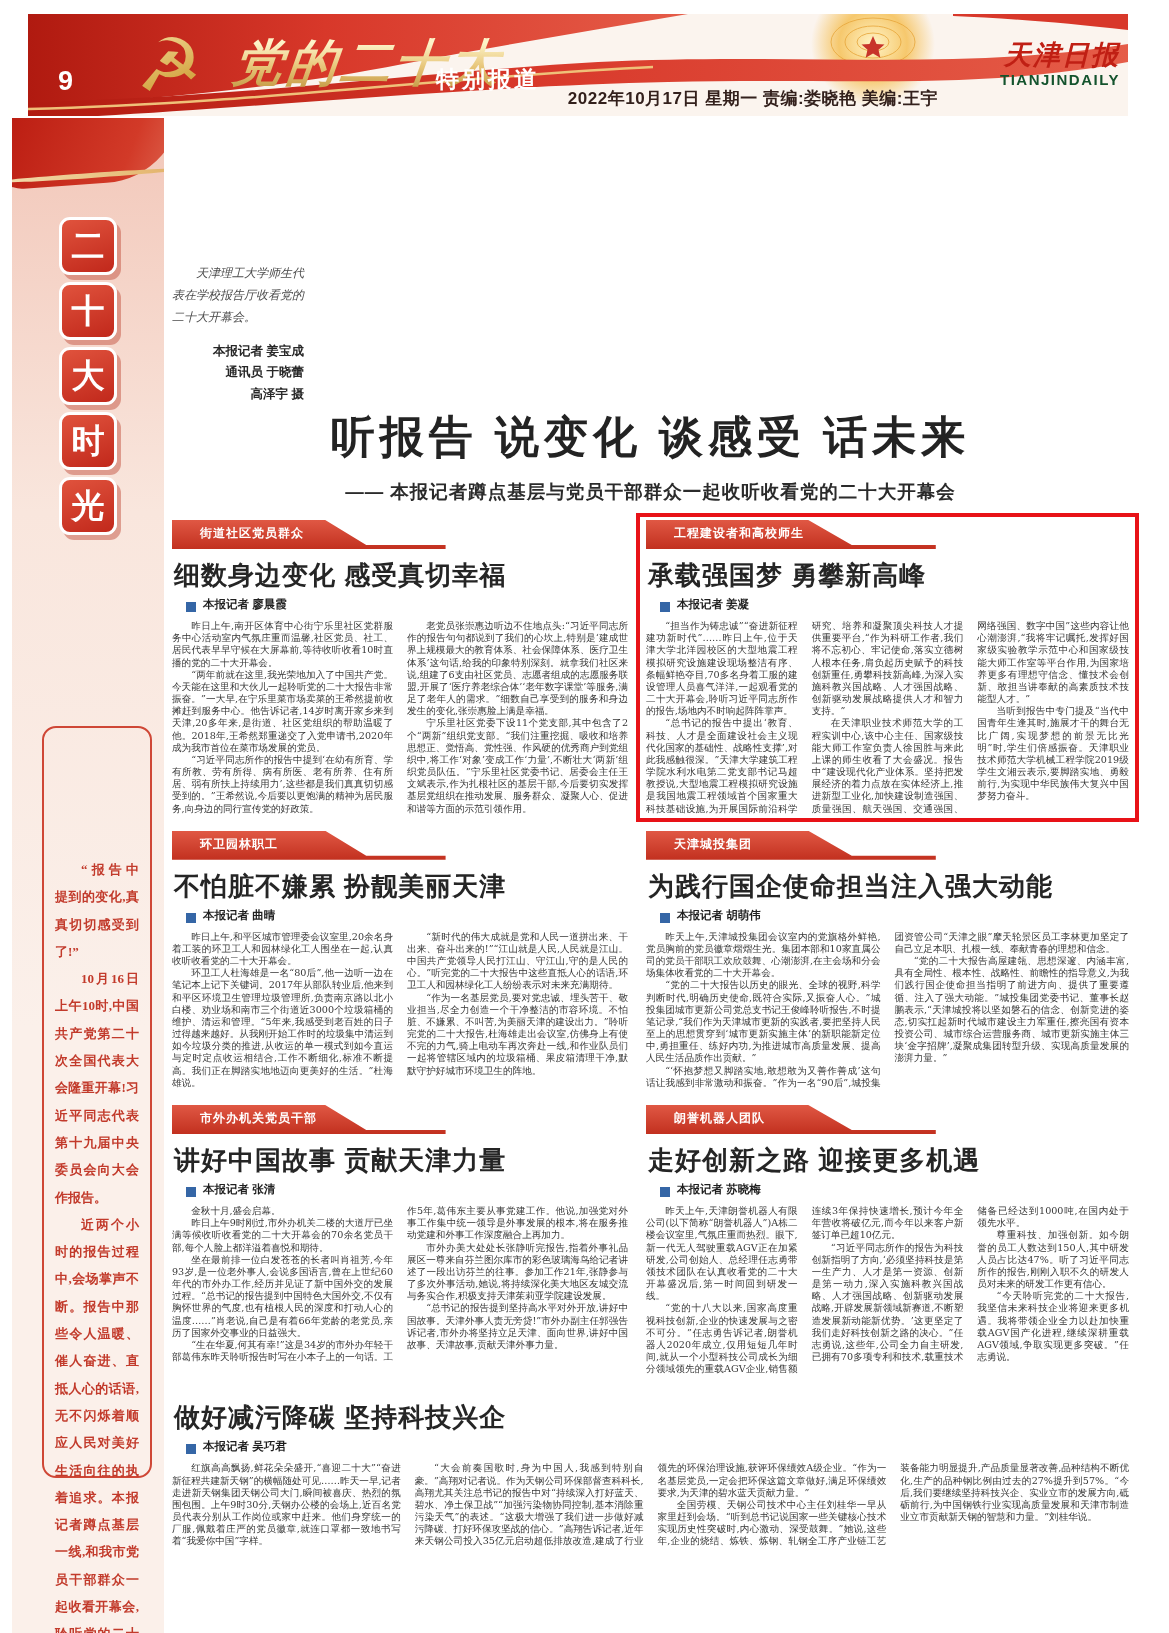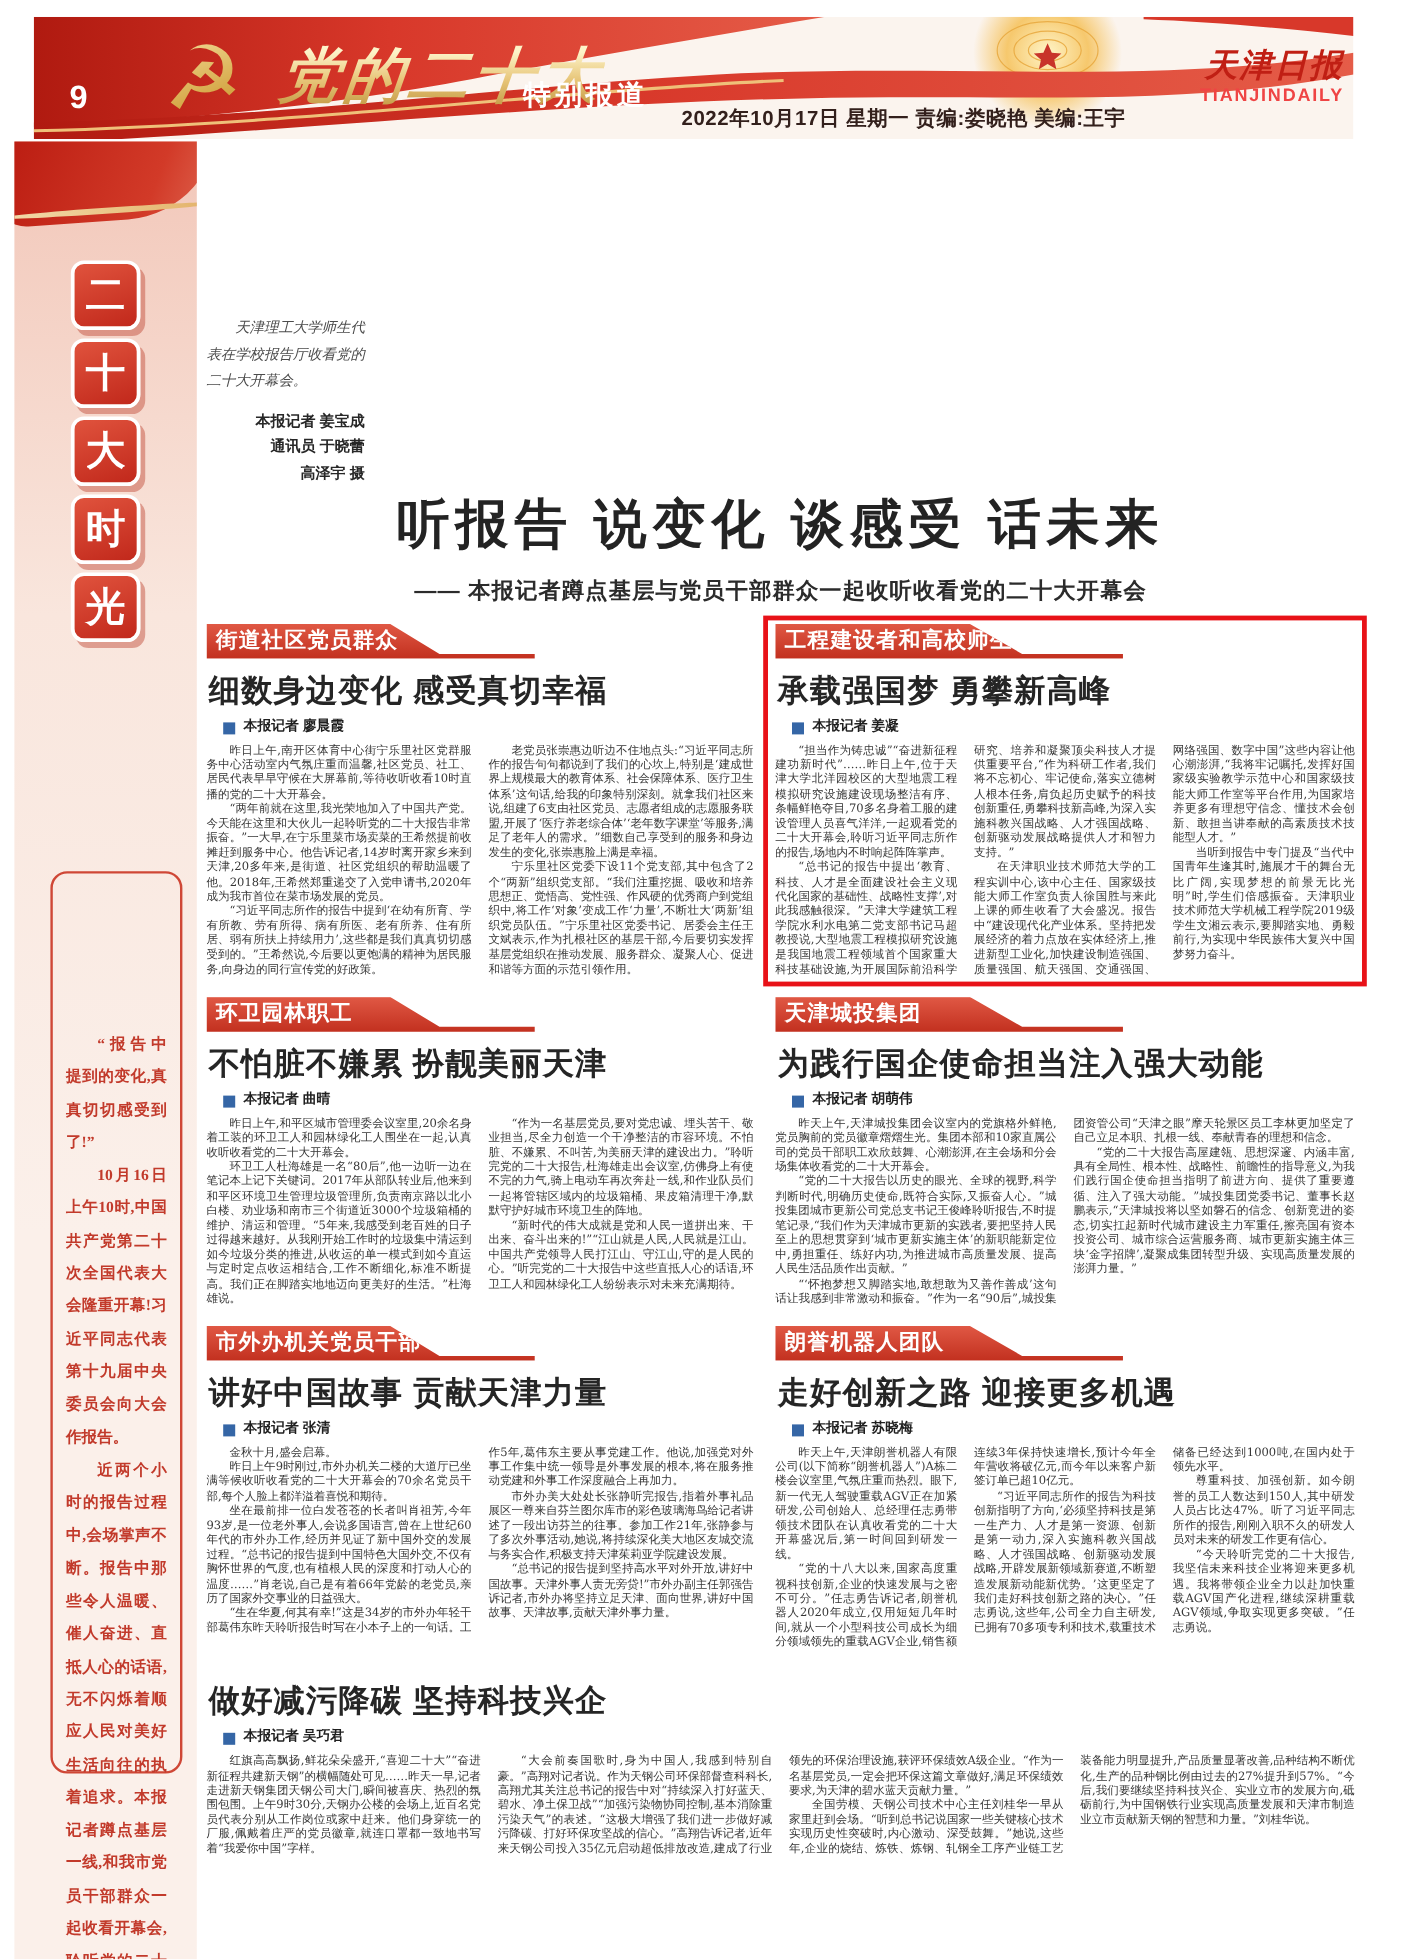--- a/index.html
+++ b/index.html
@@ -12,21 +12,21 @@
   .page-num{position:absolute;left:30px;top:52px;color:#fff;font-size:27px;font-weight:bold;z-index:3;}
   .emblem{position:absolute;left:108px;top:6px;font-size:74px;line-height:92px;z-index:3;
           background:linear-gradient(160deg,#f9e6a8,#d2a23f 70%);-webkit-background-clip:text;background-clip:text;color:transparent;
           text-shadow:0 0 0 rgba(0,0,0,0);}
   .ban-title{position:absolute;left:205px;top:16px;z-index:3;font-family:"DejaVu Serif",serif;font-style:italic;font-weight:bold;
              font-size:50px;letter-spacing:4px;transform:skewX(-6deg);
              background:linear-gradient(180deg,#fdf3c8 20%,#e7c578 55%,#b98c35);-webkit-background-clip:text;background-clip:text;color:transparent;}
   .ban-sub{position:absolute;left:408px;top:50px;z-index:3;color:#fff;font-size:23px;font-weight:bold;letter-spacing:3px;}
   .masthead{position:absolute;right:8px;top:26px;z-index:3;text-align:right;}
   .mast-script{font-family:"DejaVu Serif",serif;font-weight:bold;font-style:italic;color:#c01f14;font-size:27px;letter-spacing:2px;line-height:30px;}
-  .mast-latin{color:#ef4444;font-weight:bold;font-size:15px;letter-spacing:1.5px;line-height:20px;}
+  .mast-latin{color:#14532d;font-weight:bold;font-size:15px;letter-spacing:1.5px;line-height:20px;}
   .dateline{position:absolute;right:190px;top:73px;z-index:3;color:#33201c;font-size:17px;font-weight:bold;letter-spacing:.5px;}
 
   
   .sidebar{position:absolute;left:12px;top:118px;width:152px;bottom:0;
            background:linear-gradient(180deg,#f2c7b9,#f9e6dd 26%,#fbf0ea 60%,#fbf0ea);overflow:hidden;}
   .side-swoosh{position:absolute;left:-18px;top:-14px;width:190px;height:80px;background:linear-gradient(115deg,#b8190f,#d23a28 70%,#e06a54);
                border-radius:0 0 120px 40px;transform:rotate(-4deg);}
   .side-swoosh::after{content:"";position:absolute;left:0;bottom:6px;width:100%;height:5px;background:linear-gradient(90deg,#f3dcae,#e2b065);border-radius:50%;}
   .tiles{position:absolute;left:0;right:0;top:92px;text-align:center;}
   .tile{width:52px;height:52px;margin:7px auto;border-radius:11px;border:3px solid #fff;
@@ -72,21 +72,21 @@
 
   .headline-block{text-align:center;margin:16px 0 6px;}
   .main-title{font-size:44px;font-weight:900;color:#232323;letter-spacing:5px;}
   .sub-title{margin-top:12px;font-size:18.5px;font-weight:bold;color:#2b2b2b;letter-spacing:1px;}
 
   .articles{margin-top:16px;display:grid;grid-template-columns:456px 1fr;column-gap:18px;row-gap:16px;}
   .article{position:relative;}
   .article.full{grid-column:1/-1;}
   .kicker{position:relative;height:29px;width:60%;min-width:250px;background:linear-gradient(#e05844,#c2301f);
           clip-path:polygon(0 0,56% 0,71% 86%,100% 86%,100% 100%,0 100%);}
-  .kicker span{display:inline-block;color:#fff;font-weight:bold;font-size:18px;line-height:26px;padding-left:8px;
+  .kicker span{display:inline-block;color:#fff;font-weight:bold;font-size:12px;line-height:26px;padding-left:28px;
                letter-spacing:1px;font-family:"Liberation Serif",serif;}
   .a-title{font-size:26px;font-weight:900;color:#252525;letter-spacing:1px;margin:9px 0 4px 2px;}
   .byline{display:flex;align-items:flex-end;gap:7px;margin:4px 0 8px 14px;font-size:11.5px;font-weight:bold;color:#1f1f1f;}
   .bl-sq{width:10px;height:10px;background:#3566a6;}
   .a-body{font-size:9.6px;line-height:1.27;text-align:justify;color:#363636;font-family:"DejaVu Serif",serif;
           column-gap:14px;}
   .cols2{column-count:2;} .cols3{column-count:3;} .cols4{column-count:4;}
   .a-body p{margin:0;text-indent:2em;}
   .hl-frame{position:absolute;inset:-7px -10px;border:4px solid #e81218;pointer-events:none;z-index:5;}
 </style>
@@ -214,22 +214,22 @@
       <div class="article">
         <div class="kicker"><span>环卫园林职工</span></div>
         <div class="a-title">不怕脏不嫌累  扮靓美丽天津</div>
         <div class="byline">
             <span class="bl-sq"></span>
             <span>本报记者 曲晴</span>
           </div>
         <div class="a-body cols2">
             <p>昨日上午,和平区城市管理委会议室里,20余名身着工装的环卫工人和园林绿化工人围坐在一起,认真收听收看党的二十大开幕会。</p>
             <p>环卫工人杜海雄是一名“80后”,他一边听一边在笔记本上记下关键词。2017年从部队转业后,他来到和平区环境卫生管理垃圾管理所,负责南京路以北小白楼、劝业场和南市三个街道近3000个垃圾箱桶的维护、清运和管理。“5年来,我感受到老百姓的日子过得越来越好。从我刚开始工作时的垃圾集中清运到如今垃圾分类的推进,从收运的单一模式到如今直运与定时定点收运相结合,工作不断细化,标准不断提高。我们正在脚踏实地地迈向更美好的生活。”杜海雄说。</p>
+            <p>“新时代的伟大成就是党和人民一道拼出来、干出来、奋斗出来的!”“江山就是人民,人民就是江山。中国共产党领导人民打江山、守江山,守的是人民的心。”听完党的二十大报告中这些直抵人心的话语,环卫工人和园林绿化工人纷纷表示对未来充满期待。</p>
             <p>“作为一名基层党员,要对党忠诚、埋头苦干、敬业担当,尽全力创造一个干净整洁的市容环境。不怕脏、不嫌累、不叫苦,为美丽天津的建设出力。”聆听完党的二十大报告,杜海雄走出会议室,仿佛身上有使不完的力气,骑上电动车再次奔赴一线,和作业队员们一起将管辖区域内的垃圾箱桶、果皮箱清理干净,默默守护好城市环境卫生的阵地。</p>
-            <p>“新时代的伟大成就是党和人民一道拼出来、干出来、奋斗出来的!”“江山就是人民,人民就是江山。中国共产党领导人民打江山、守江山,守的是人民的心。”听完党的二十大报告中这些直抵人心的话语,环卫工人和园林绿化工人纷纷表示对未来充满期待。</p>
           </div>
       </div>
 
       <div class="article">
         <div class="kicker"><span>天津城投集团</span></div>
         <div class="a-title">为践行国企使命担当注入强大动能</div>
         <div class="byline">
             <span class="bl-sq"></span>
             <span>本报记者 胡萌伟</span>
           </div>

